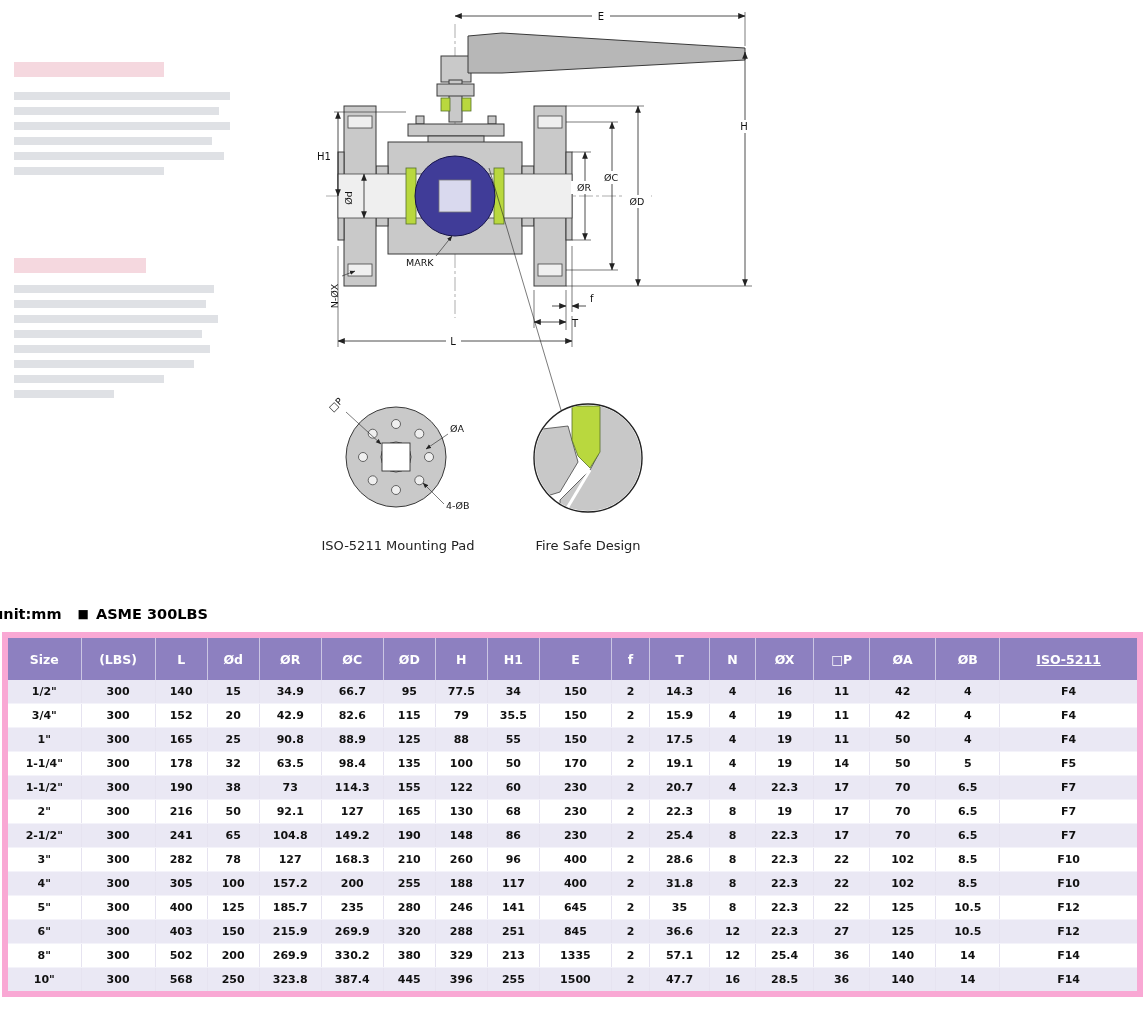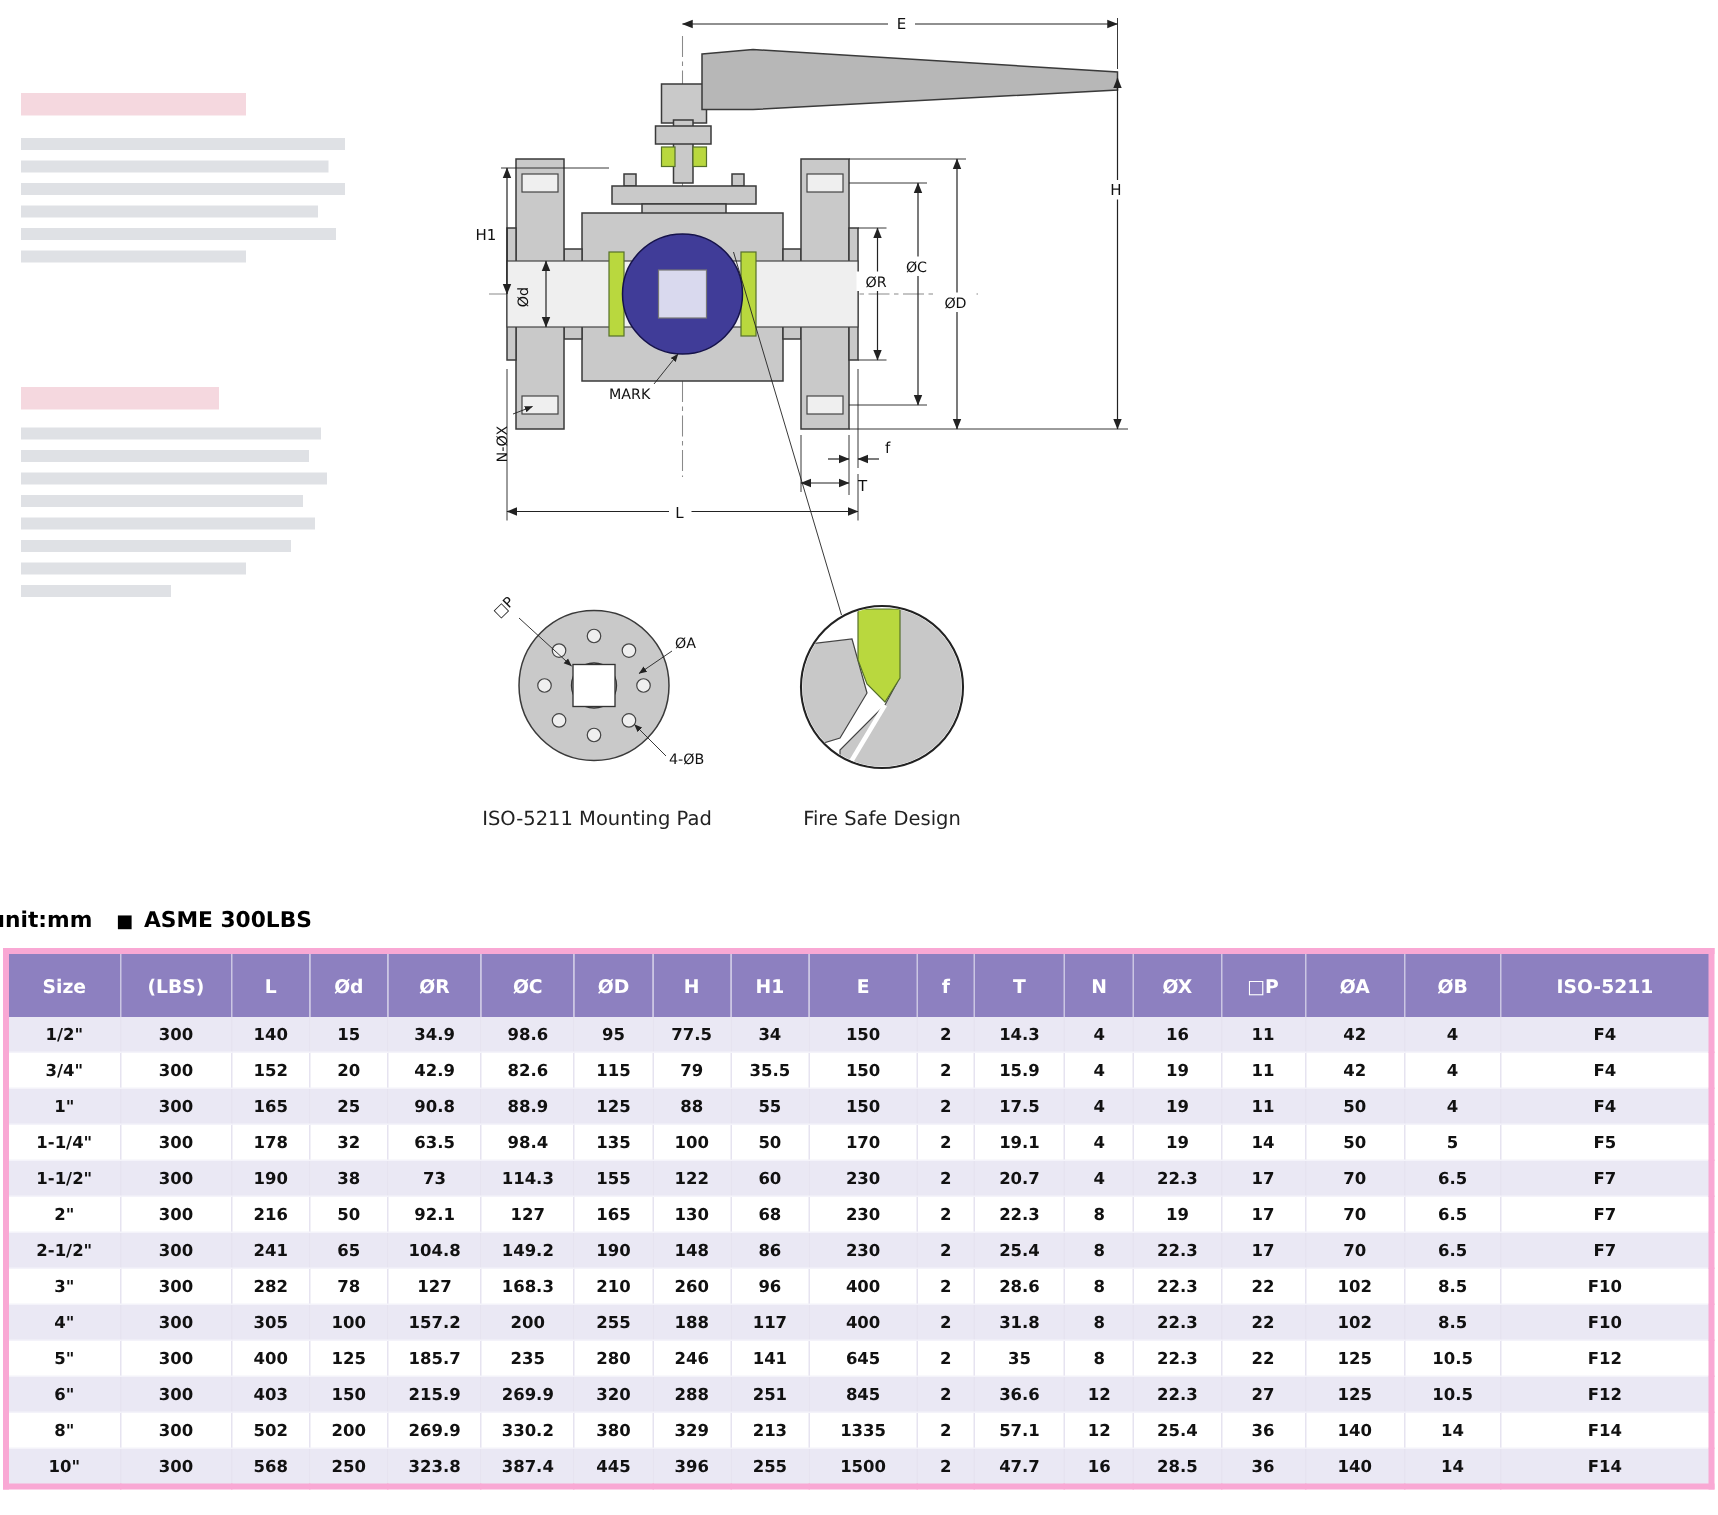--- a/index.html
+++ b/index.html
@@ -16,23 +16,23 @@
   .cl{stroke:#8a8a8a;stroke-width:0.7;fill:none;stroke-dasharray:14 3 3 3;}
   .dimtxt{font-size:10px;fill:#111;}
   .dimtxt-s{font-size:9.5px;fill:#111;}
   .caption{font-size:13px;fill:#222;}
   .gapbg{fill:#ffffff;stroke:none;}
   .fade-head{fill:#e8a8b8;opacity:0.45;}
   .fade-line{fill:#b9bcc6;opacity:0.45;}
 
   .unit-line{margin:6px 0 10px -7px;display:flex;align-items:center;font-weight:bold;color:#000;font-size:14.5px;}
   .unit-line .sq{margin:0 7px 0 16px;font-size:12px;line-height:1;}
-  .dim-table{width:1141px;margin:4px 2px 0 2px;border-collapse:collapse;table-layout:fixed;border:4px solid #f9a8d4;}
+  .dim-table{width:1141px;margin:4px 2px 0 2px;border-collapse:collapse;table-layout:fixed;border:6px solid #f9a8d4;}
   .dim-table thead th{background:#8d80c0;color:#fff;font-size:12.5px;font-weight:bold;height:42px;text-align:center;vertical-align:middle;border-right:1px solid rgba(255,255,255,0.55);padding:0;}
-  .dim-table thead th:last-child{border-right:none;}
+  .dim-table thead th:last-child{border-right:none;text-decoration:underline;}
   .dim-table td{height:21px;text-align:center;font-size:11px;font-weight:700;color:#111;padding:1px 0;border-right:1px solid #e6e3f0;border-bottom:1px solid #f4f3fa;white-space:nowrap;}
   .dim-table td:last-child{border-right:none;}
   .dim-table tbody tr:nth-child(odd){background:#eae8f4;}
   .dim-table tbody tr:nth-child(even){background:#ffffff;}
 </style>
 </head>
 <body>
 
 <div class="page">
 
@@ -246,21 +246,21 @@
           <th>ISO-5211</th>
         </tr>
     </thead>
     <tbody id="table-body">
         <tr>
           <td>1/2"</td>
           <td>300</td>
           <td>140</td>
           <td>15</td>
           <td>34.9</td>
-          <td>98.6</td>
+          <td>66.7</td>
           <td>95</td>
           <td>77.5</td>
           <td>34</td>
           <td>150</td>
           <td>2</td>
           <td>14.3</td>
           <td>4</td>
           <td>16</td>
           <td>11</td>
           <td>42</td>

